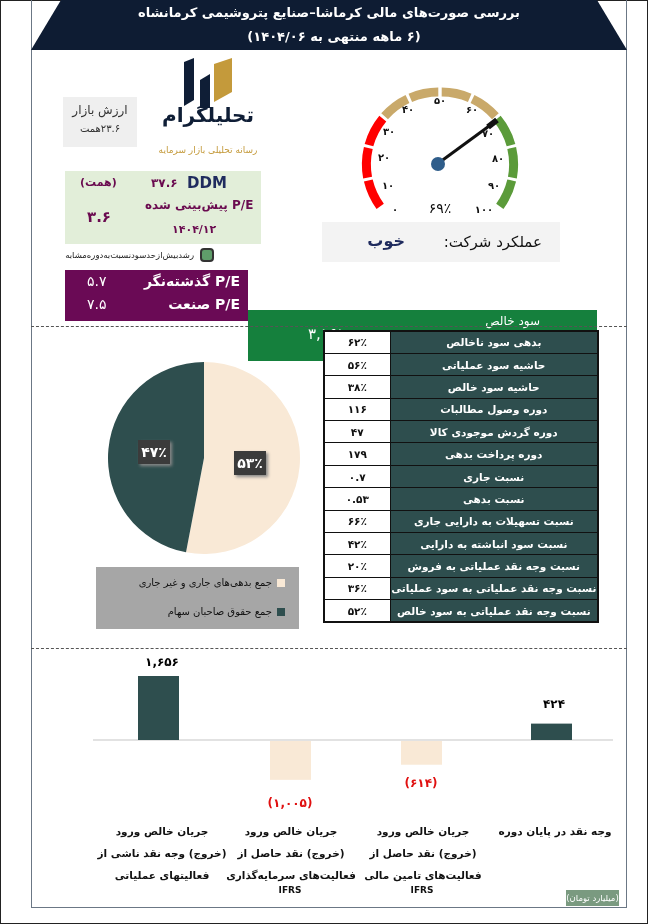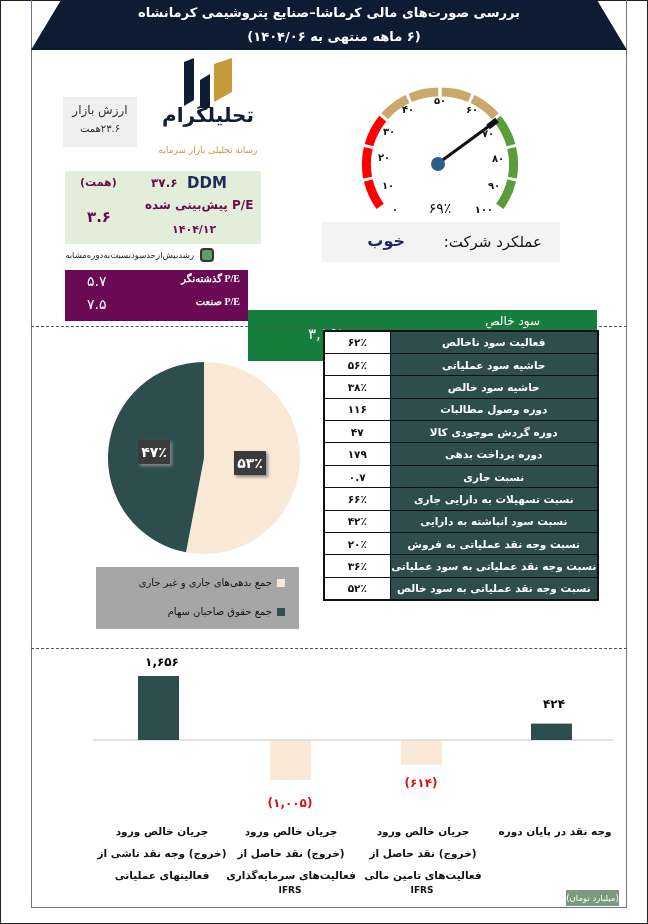--- a/index.html
+++ b/index.html
@@ -32,21 +32,21 @@
   .growth .dot { position: absolute; right: 0; top: 1px; width: 14px; height: 14px; border-radius: 4px; background: #5f9d6a; border: 2px solid #333; }
   .growth .txt { position: absolute; right: 20px; top: 3px; white-space: nowrap; }
 
   .gauge { position: absolute; left: 350px; top: 85px; width: 180px; height: 135px; }
   .perf { position: absolute; left: 322px; top: 222px; width: 238px; height: 40px; background: #f3f3f3; direction: rtl; }
   .perf .lbl { position: absolute; right: 18px; top: 11px; font-size: 15px; color: #111; }
   .perf .val { position: absolute; right: 155px; top: 9px; font-size: 16px; font-weight: bold; color: #1f2b5e; }
 
   .pe-box { position: absolute; left: 65px; top: 270px; width: 183px; height: 51px; background: #6a0a55; color: #fff; }
   .pe-box .r { position: absolute; left: 0; width: 183px; height: 24px; }
-  .pe-box .k { position: absolute; right: 8px; font-weight: bold; font-size: 10px; direction: rtl; font-family: Liberation Serif, serif; }
+  .pe-box .k { position: absolute; right: 8px; font-weight: bold; font-size: 14px; direction: rtl; }
   .pe-box .v { position: absolute; left: 22px; font-size: 14px; }
   .np-box { position: absolute; left: 248px; top: 270px; width: 349px; height: 51px; background: #15803d; color: #fff; margin-top: 40px; }
   .np-box .v { position: absolute; left: 60px; top: 15px; font-size: 15px; }
   .np-box .k1 { position: absolute; right: 57px; top: 4px; font-size: 12px; direction: rtl; }
   .np-box .k2 { position: absolute; right: 45px; top: 28px; font-size: 11px; direction: rtl; }
 
   .dash { position: absolute; left: 31px; width: 596px; height: 0; border-top: 1px dashed #555; }
 
   .ratios { position: absolute; left: 323px; top: 330px; width: 276px; border: 2px solid #111; border-collapse: collapse; }
   .ratios td { height: 22.4px; border: 1px solid #111; font-weight: bold; font-size: 10.5px; text-align: center; direction: rtl; }
@@ -161,21 +161,21 @@
   <span class="k1">سود خالص</span>
   <span class="k2">(میلیارد تومان)</span>
 </div>
 
 <div class="dash" style="top:326px;"></div>
 
 <table class="ratios">
   <tbody id="ratio-body">
       <tr>
         <td class="val">۶۲٪</td>
-        <td class="key">فعالیت سود ناخالص</td>
+        <td class="key">بدهی سود ناخالص</td>
       </tr>
       <tr>
         <td class="val">۵۶٪</td>
         <td class="key">حاشیه سود عملیاتی</td>
       </tr>
       <tr>
         <td class="val">۳۸٪</td>
         <td class="key">حاشیه سود خالص</td>
       </tr>
       <tr>
@@ -186,20 +186,24 @@
         <td class="val">۴۷</td>
         <td class="key">دوره گردش موجودی کالا</td>
       </tr>
       <tr>
         <td class="val">۱۷۹</td>
         <td class="key">دوره  پرداخت بدهی</td>
       </tr>
       <tr>
         <td class="val">۰.۷</td>
         <td class="key">نسبت جاری</td>
+      </tr>
+      <tr>
+        <td class="val">۰.۵۳</td>
+        <td class="key">نسبت بدهی</td>
       </tr>
       <tr>
         <td class="val">۶۶٪</td>
         <td class="key">نسبت تسهیلات به دارایی جاری</td>
       </tr>
       <tr>
         <td class="val">۴۲٪</td>
         <td class="key">نسبت سود انباشته به دارایی</td>
       </tr>
       <tr>

